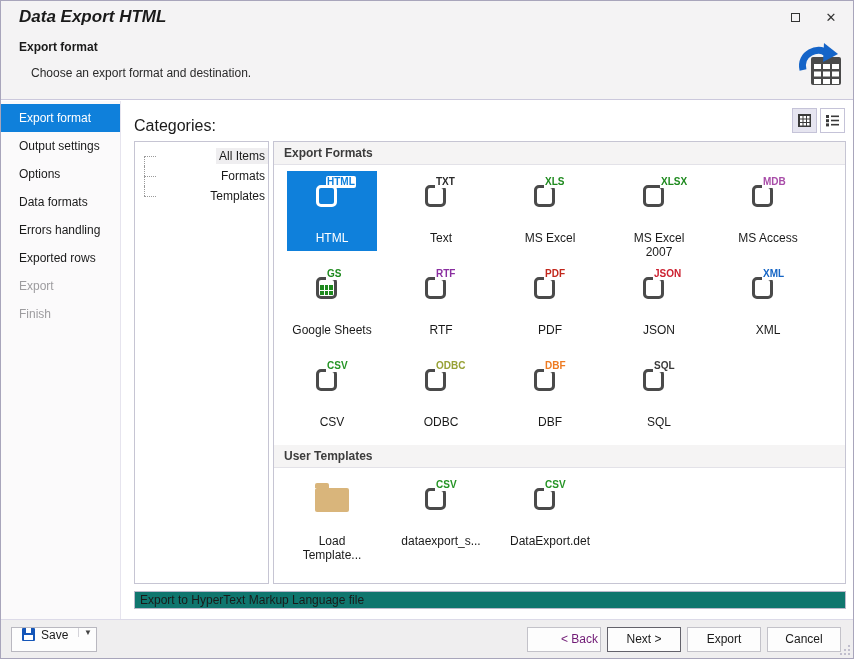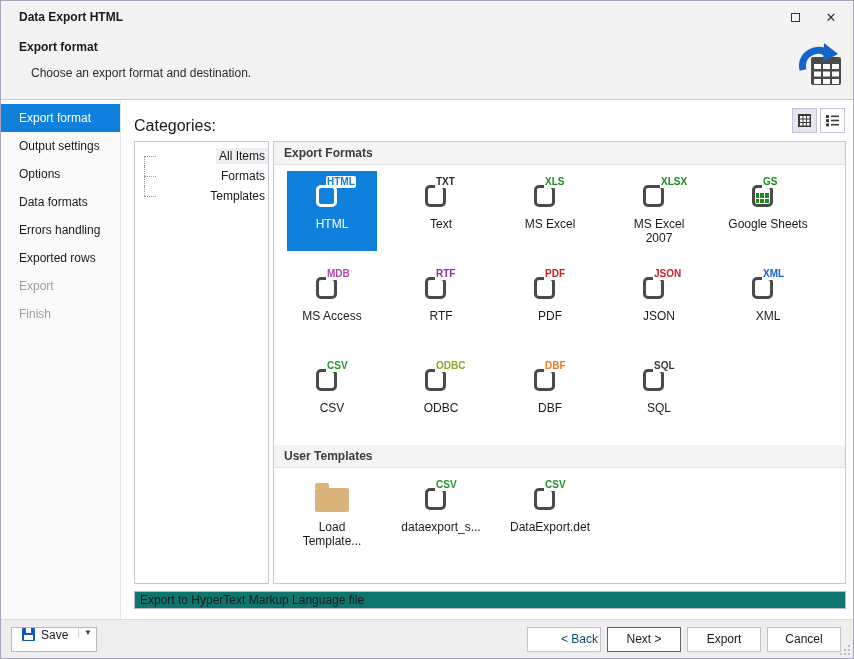--- a/index.html
+++ b/index.html
@@ -5,21 +5,21 @@
   * { box-sizing: border-box; margin: 0; padding: 0; }
   html,body { background:#777; }
   body { font-family: "Liberation Sans", sans-serif; color:#1a1a1a; }
   .window { position:relative; width:854px; height:659px; background:#fff;
             border:1px solid #a8a5bb; overflow:hidden; font-size:12px; }
 
   
   .top-band { position:absolute; left:0; top:0; right:0; height:99px;
               background:var(--band-bg); border-bottom:1px solid #cbc8dc; }
   .titlebar { height:32px; display:flex; align-items:center; padding:0 4px 0 18px; }
-  .window-title { font-weight:bold; font-size:12px; flex:1; }
+  .window-title { font-weight:bold; font-size:17px; flex:1;font-style:italic; }
   .win-btn { width:36px; height:26px; display:flex; align-items:center; justify-content:center;
              color:#333; cursor:default; }
   .max-glyph { display:inline-block; width:9px; height:9px; border:1px solid #333; background:transparent; }
   .close-glyph { font-size:13px; line-height:13px; }
   .header-title { position:absolute; left:18px; top:39px; font-weight:bold; font-size:12px; }
   .header-sub { position:absolute; left:30px; top:65px; font-size:12px; color:#2a2a2a; }
   .header-icon { position:absolute; right:10px; top:40px; }
 
   
   .sidebar { position:absolute; left:0; top:100px; bottom:39px; width:120px;
@@ -50,21 +50,21 @@
   .vbtn.active { background:#e6e5f0; }
 
   
   .formats-panel { position:absolute; left:272px; top:140px; width:573px; height:443px;
                    background:#fff; border:1px solid #c6c5d3; overflow:hidden; }
   .group-header { height:23px; line-height:22px; background:#f5f4f4; border-bottom:1px solid #e3e2e8;
                   font-weight:bold; font-size:12px; color:#3c3c3c; padding-left:10px; }
   .tile-grid { display:grid; grid-template-columns:repeat(5, 90px); column-gap:19px; row-gap:12px;
                padding:6px 0 10px 13px; }
   .tile { width:90px; height:80px; display:flex; flex-direction:column; align-items:center;
-          padding-top:5px; cursor:default; }
+          padding-top:5px; cursor:default;gap:14px; }
   .tile.selected { background:var(--accent); }
   .tile-label { margin-top:3px; font-size:12px; text-align:center; line-height:14px; max-width:80px; }
   .tile.selected .tile-label { color:#fff; }
 
   
   .icon-wrap { position:relative; width:46px; height:38px; flex:none; }
   .doc-outline { position:absolute; left:7px; top:9px; width:21px; height:22px;
                  border:3px solid var(--doc-outline); border-radius:5px; }
   .tile.selected .doc-outline { border-color:#fff; }
   .badge { position:absolute; top:0; left:17px; background:#fff; font-weight:bold;
@@ -94,21 +94,21 @@
   .save-arrow { width:18px; border-left:1px solid #d4d3d9; display:flex; align-items:center;
                 justify-content:center; font-size:8px; color:#444; cursor:default; }
   .floppy { position:relative; width:13px; height:13px; background:#1556b8; border-radius:1px; display:inline-block; }
   .floppy::before { content:''; position:absolute; top:0; left:4px; width:5px; height:5px; background:#fff; }
   .floppy::after  { content:''; position:absolute; bottom:1px; left:2px; width:9px; height:5px; background:#fff; }
   .spacer { flex:1; }
   .btn { width:74px; height:25px; background:#fdfdfd; border:1px solid #c3c2c9; font-size:12px;
          color:#1a1a1a; margin-left:6px; display:flex; align-items:center; justify-content:center;
          cursor:default; }
   .btn.default { border-color:#63626b; }
-  .btn.disabled { color:#0c4a6e;padding-left:31px; }
+  .btn.disabled { color:#701a75;padding-left:31px; }
   .grip { position:absolute; right:3px; bottom:3px; width:2px; height:2px; background:#c0becd;
           box-shadow: -4px 0 #c0becd, -8px 0 #c0becd, 0 -4px #c0becd, -4px -4px #c0becd, 0 -8px #c0becd; }
 </style>
 </head>
 <body>
 
 <div class="window">
 
   <div class="top-band">
     <div class="titlebar">
@@ -218,31 +218,31 @@
         <div class="tile">
           <span class="icon-wrap">
             <span class="doc-outline"></span>
             <span class="badge" style="color: rgb(30, 138, 30); margin-left: 7px;">XLSX</span>
           </span>
           <div class="tile-label">MS Excel 2007</div>
         </div>
         <div class="tile">
           <span class="icon-wrap">
             <span class="doc-outline"></span>
+            <span class="badge" style="color: rgb(168, 76, 168);">MDB</span>
+          </span>
+          <div class="tile-label">MS Access</div>
+        </div>
+        <div class="tile">
+          <span class="icon-wrap">
+            <span class="doc-outline"></span>
             <span class="gs-grid"></span>
             <span class="badge" style="color: rgb(30, 138, 30);">GS</span>
           </span>
           <div class="tile-label">Google Sheets</div>
-        </div>
-        <div class="tile">
-          <span class="icon-wrap">
-            <span class="doc-outline"></span>
-            <span class="badge" style="color: rgb(168, 76, 168);">MDB</span>
-          </span>
-          <div class="tile-label">MS Access</div>
         </div>
         <div class="tile">
           <span class="icon-wrap">
             <span class="doc-outline"></span>
             <span class="badge" style="color: rgb(138, 47, 160);">RTF</span>
           </span>
           <div class="tile-label">RTF</div>
         </div>
         <div class="tile">
           <span class="icon-wrap">

